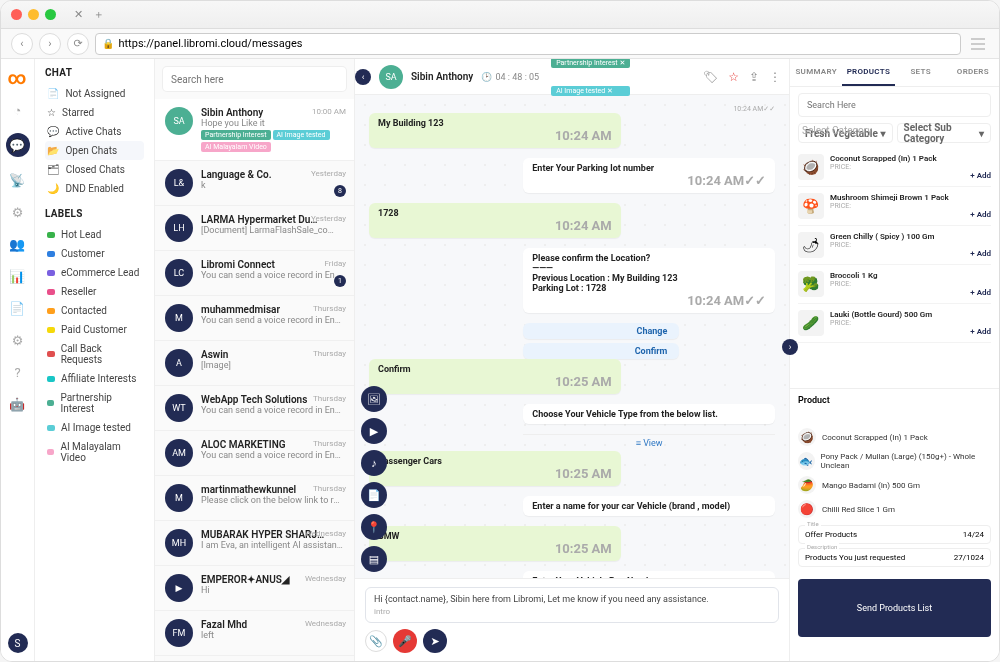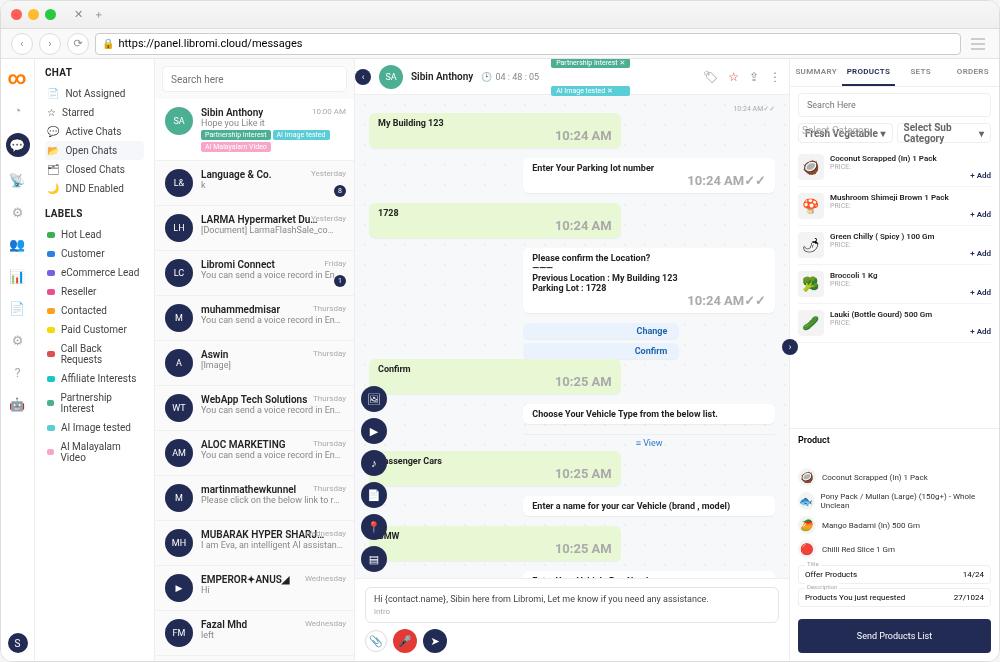--- a/index.html
+++ b/index.html
@@ -92,21 +92,21 @@
 .prod .pi { flex: 1; min-width: 0; }
 .prod .pn { font-size: 8px; font-weight: 600; color: #222; }
 .prod .pp { font-size: 7px; color: #aaa; }
 .prod .add { font-size: 8px; color: #222b54; font-weight: 600; align-self: flex-end; }
 .cart { border-top: 1px solid #eee; padding: 6px 8px; }
 .cart h5 { font-size: 9px; font-weight: 600; margin-bottom: 20px; }
 .cart .ci { display: flex; align-items: center; gap: 6px; font-size: 8px; color: #333; padding: 3px 0; }
 .cart .ci .img { width: 18px; height: 18px; border-radius: 50%; background: #f3f3f3; display: flex; align-items: center; justify-content: center; font-size: 11px; }
 .cart .fld { border: 1px solid #eee; border-radius: 4px; padding: 4px 6px; margin-top: 4px; font-size: 8px; display: flex; justify-content: space-between; position: relative; }
 .cart .fld .fl { position: absolute; top: -6px; left: 6px; background: #fff; font-size: 6px; color: #aaa; padding: 0 2px; }
-.sendbtn { margin: 6px 8px 8px; background: #222b54; color: #fff; text-align: center; font-size: 9px; padding: 12px; border-radius: 4px; cursor: pointer; }
+.sendbtn { margin: 6px 8px 24px; background: #222b54; color: #fff; text-align: center; font-size: 9px; padding: 24px; border-radius: 4px; cursor: pointer; }
 </style>
 </head>
 <body>
 
 <div class="browser-chrome">
   <div class="titlebar">
     <div class="traffic">
       <div class="dot r"></div>
       <div class="dot y"></div>
       <div class="dot g"></div>

